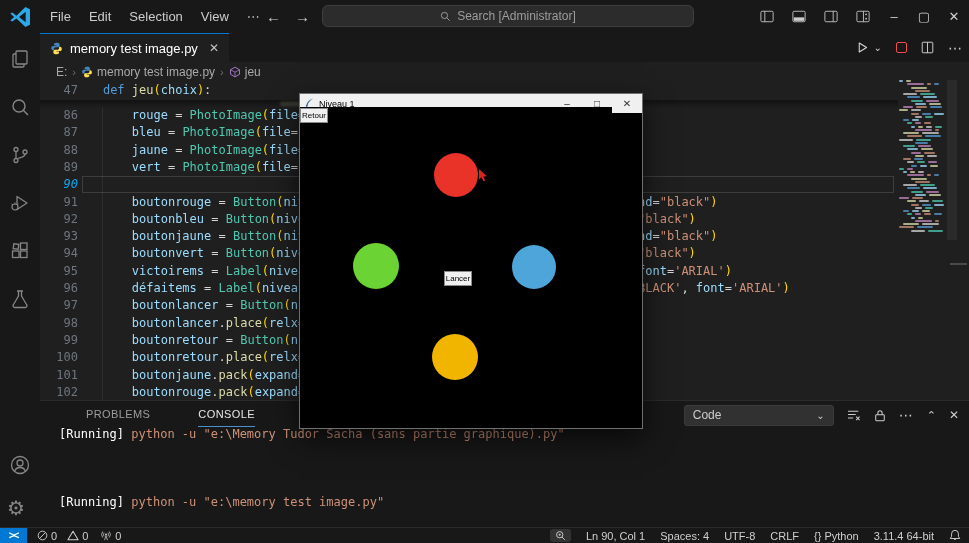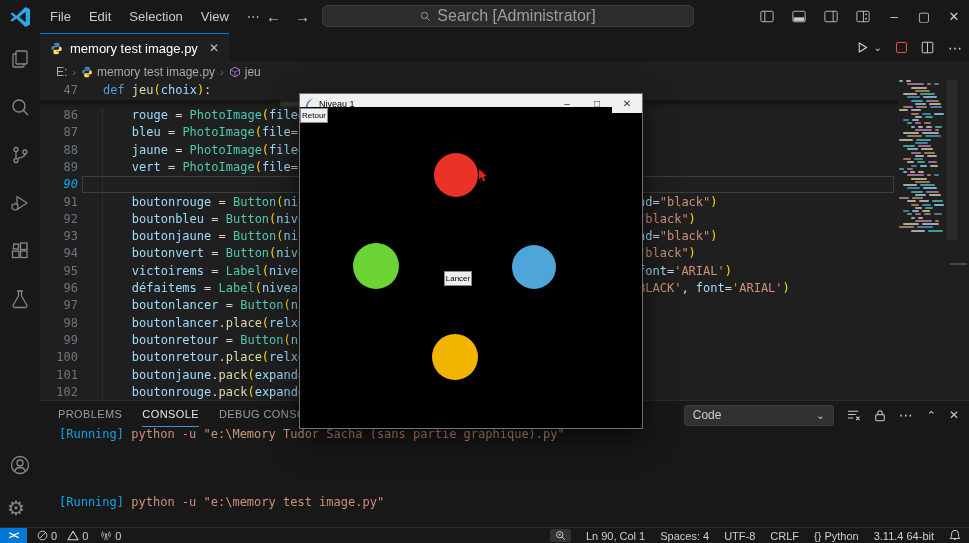--- a/index.html
+++ b/index.html
@@ -10,21 +10,21 @@
     color:#cccccc; cursor:default;
   }
   svg { display:block; }
 
   
   .titlebar { position:absolute; left:0; top:0; width:969px; height:33px; background:#181818; display:flex; align-items:center; }
   .vscode-logo { margin-left:9px; width:22px; height:22px; }
   .menubar { display:flex; margin-left:10px; }
   .menu-item { padding:4px 9px; font-size:13px; color:#cccccc; border-radius:5px; }
   .nav-arrows { position:absolute; left:266px; top:0; height:33px; display:flex; align-items:center; gap:14px; font-size:15px; color:#cfcfcf; }
-  .searchbox { position:absolute; left:322px; top:5px; width:372px; height:22px; background:#2c2c2c; border:1px solid #3e3e3e; border-radius:6px; display:flex; align-items:center; justify-content:center; gap:6px; color:#9d9d9d; font-size:16px; }
+  .searchbox { position:absolute; left:322px; top:5px; width:372px; height:22px; background:#2c2c2c; border:1px solid #3e3e3e; border-radius:6px; display:flex; align-items:center; justify-content:center; gap:6px; color:#9d9d9d; font-size:12px; }
   .win-icons { position:absolute; right:0; top:0; height:33px; display:flex; align-items:center; }
   .layout-ic { padding:0 9px; }
   .win-btn { width:30px; height:33px; display:flex; align-items:center; justify-content:center; font-size:13px; color:#d0d0d0; }
 
   
   .activitybar { position:absolute; left:0; top:33px; width:40px; height:494px; background:#181818; }
   .act-ic { position:absolute; left:9px; width:22px; height:22px; }
   .act-gear { position:absolute; left:7px; font-size:20px; color:#868686; }
 
   
@@ -58,27 +58,27 @@
 
   
   .minimap { position:absolute; left:898px; top:80px; width:47px; height:320px; }
   .mm-dash { position:absolute; height:2px; border-radius:1px; opacity:0.75; }
   .scrollbar { position:absolute; left:947px; top:80px; width:10px; height:160px; background:rgba(121,121,121,0.12); }
   .mm-rule { position:absolute; left:950px; top:263px; width:17px; height:2px; background:#4a4a4a; }
 
   
   .panel { position:absolute; left:40px; top:400px; width:929px; height:127px; background:#181818; border-top:1px solid #2b2b2b; }
   .panel-tabs { position:absolute; left:18px; top:0; height:26px; display:flex; gap:20px; align-items:center; font-size:11px; color:#9d9d9d; letter-spacing:0.4px; }
-  .panel-tab { height:26px; display:flex; align-items:center; }
+  .panel-tab { height:26px; display:flex; align-items:center;margin-left:28px; }
   .panel-tab.active { color:#e7e7e7; border-bottom:1.5px solid #4c8fce; }
   .panel-right { position:absolute; right:10px; top:2px; height:24px; display:flex; align-items:center; gap:13px; color:#cccccc; }
   .code-dd { width:150px; height:21px; background:#313131; border:1px solid #3c3c3c; border-radius:3px; display:flex; align-items:center; justify-content:space-between; padding:0 8px; font-size:12px; color:#cccccc; }
   .out-area { position:absolute; left:0; top:26px; width:929px; height:101px; overflow:hidden; font-family:"DejaVu Sans Mono", monospace; font-size:12px; }
   .oline { position:absolute; left:19px; white-space:pre; }
-  .o-blue{color:#0ea5e9} .o-orange{color:#ce9178} .o-purple{color:#c586c0} .o-green{color:#b5cea8}
+  .o-blue{color:#ffffff} .o-orange{color:#ce9178} .o-purple{color:#c586c0} .o-green{color:#b5cea8}
 
   
   .statusbar { position:absolute; left:0; top:527px; width:969px; height:16px; background:#181818; border-top:1px solid #2b2b2b; display:flex; align-items:center; font-size:11px; color:#cfcfcf; }
   .remote { width:27px; height:16px; background:#0078d4; color:#fff; display:flex; align-items:center; justify-content:center; font-size:10px; font-weight:bold; letter-spacing:-1px; }
   .sb-left { display:flex; align-items:center; gap:12px; margin-left:10px; }
   .sb-item { display:flex; align-items:center; gap:3px; }
   .sb-right { position:absolute; right:8px; display:flex; align-items:center; gap:15px; }
   .zoom-chip { background:#333333; border-radius:3px; padding:1px 5px; display:flex; align-items:center; }
 
   

